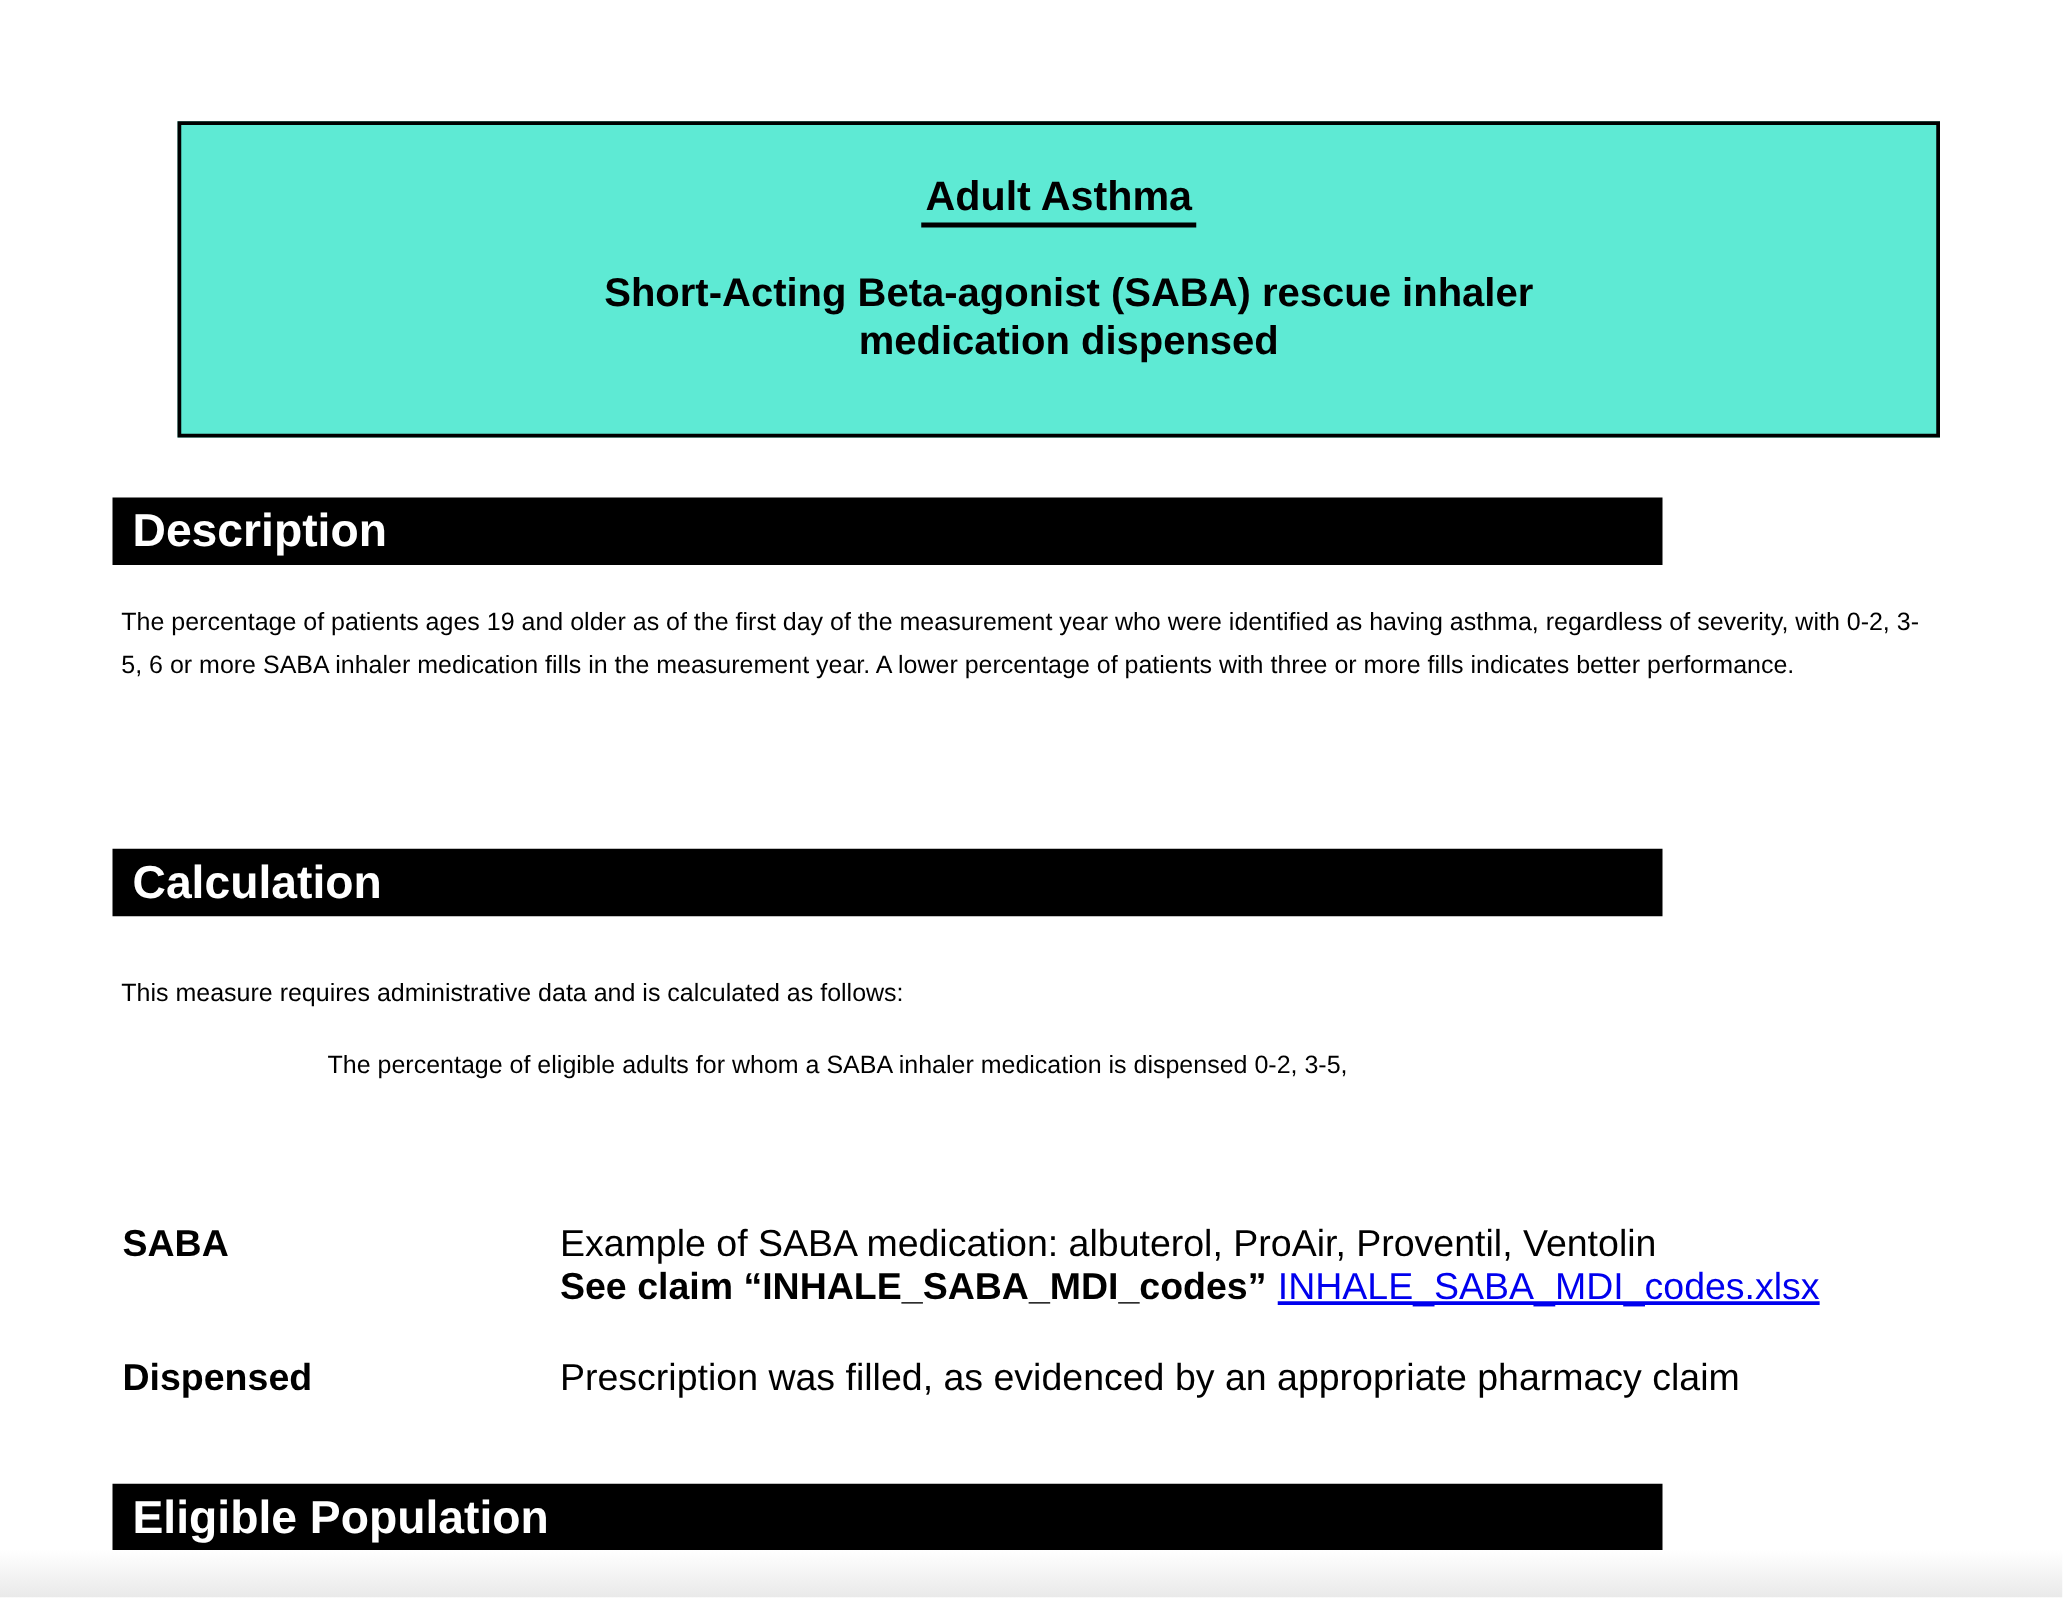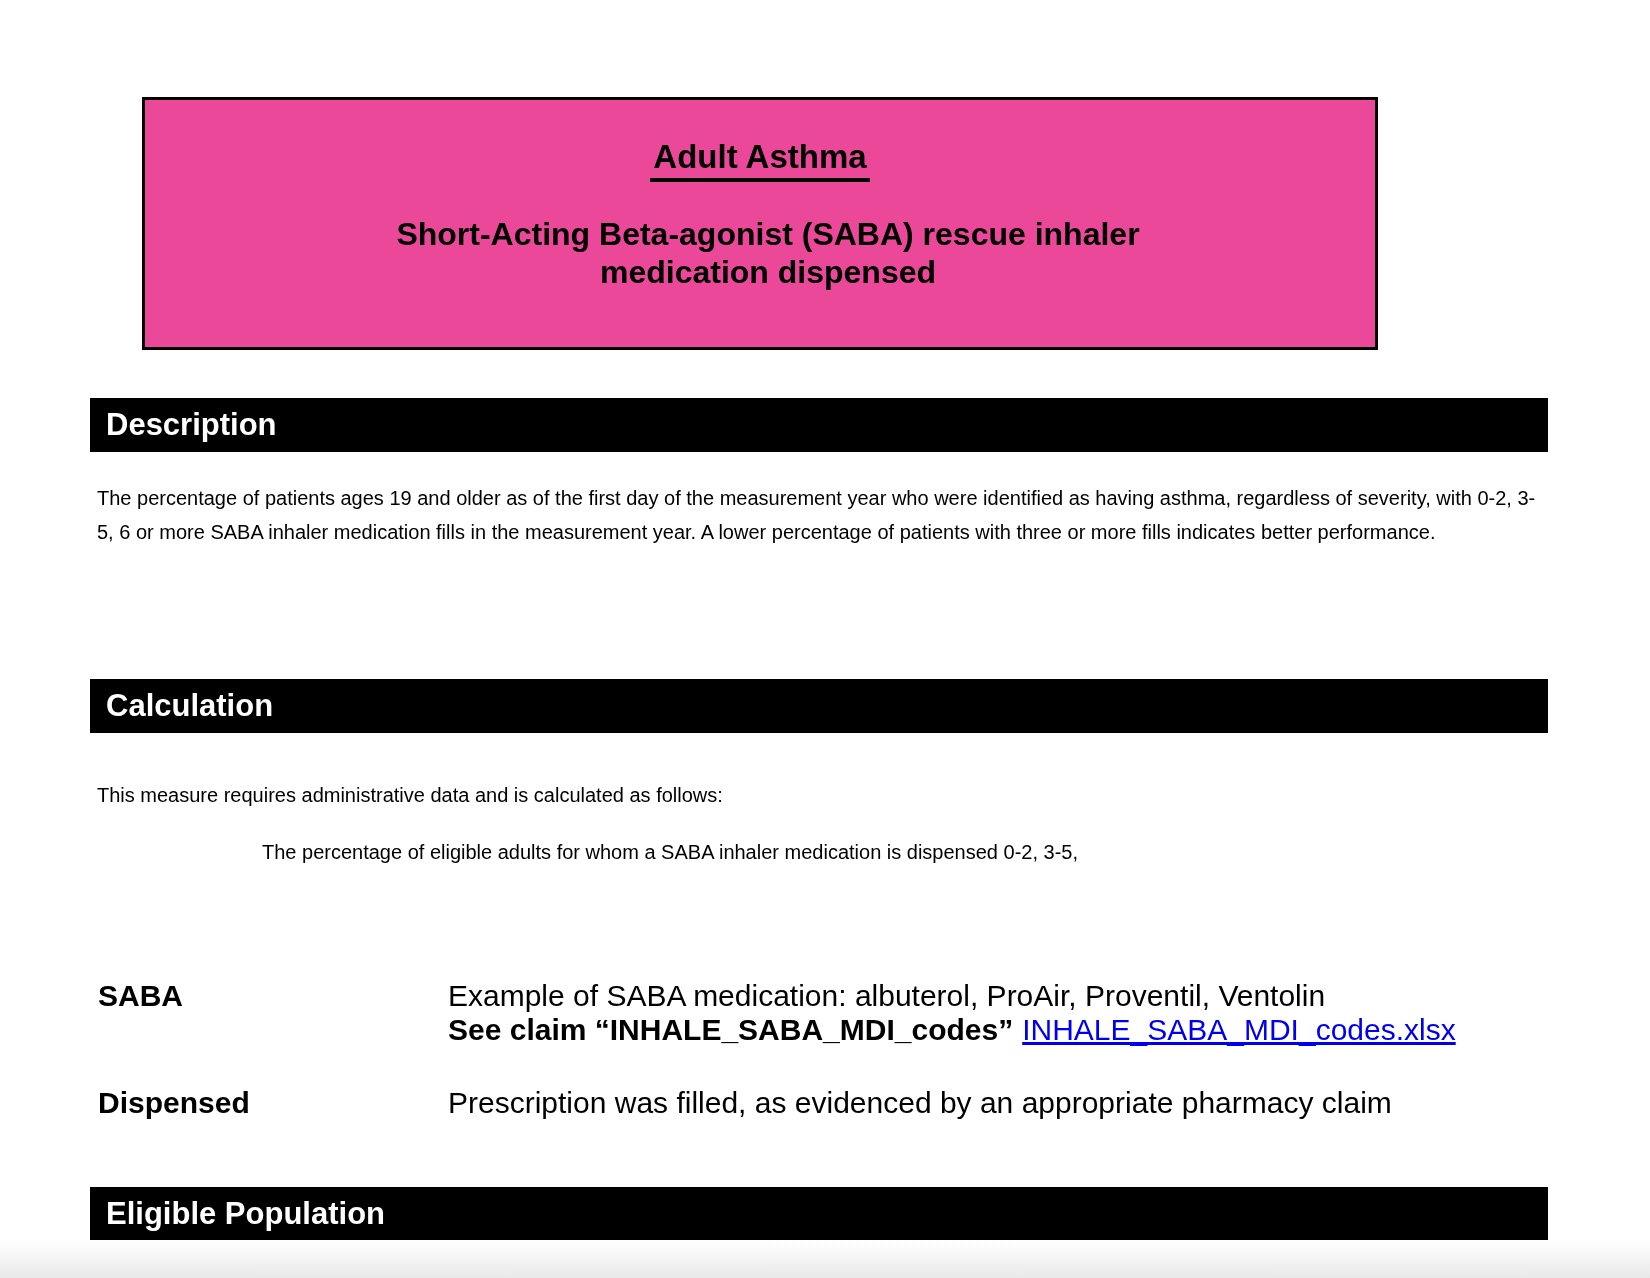--- a/index.html
+++ b/index.html
@@ -3,33 +3,33 @@
 <meta charset="utf-8">
 <style>
   * { margin:0; padding:0; box-sizing:border-box; }
   html,body { width:1650px; height:1278px; background:#ffffff; overflow:hidden; }
   body { font-family:"Liberation Sans", "DejaVu Sans", sans-serif; color:#000; position:relative; }
 
   .page { position:absolute; inset:0; }
 
   
   .title-box {
-    position:absolute; left:142px; top:97px; width:1236px; height:253px;
-    border:3px solid #000; background:#ec4899; text-align:center; padding-top:37px;
+    position:absolute; left:142px; top:97px; width:1410px; height:253px;
+    border:3px solid #000; background:#5eead4; text-align:center; padding-top:37px;
   }
   .doc-title {
     display:inline-block; font-size:33px; font-weight:bold; line-height:40px;
     border-bottom:4px solid #000; padding:0 3px 1px 3px;
   }
   .doc-subtitle { margin-top:33px; font-size:32px; font-weight:bold; line-height:38px;padding-left:16px; }
 
   
   .section-bar {
-    position:absolute; left:90px; width:1458px; height:54px;
-    background:#000000; color:#ffffff; font-size:31px; font-weight:bold;
+    position:absolute; left:90px; width:1240px; height:54px;
+    background:#000000; color:#ffffff; font-size:37px; font-weight:bold;
     line-height:54px; padding-left:16px; overflow:hidden; white-space:nowrap;
   }
 
   .para { position:absolute; font-size:20px; line-height:34px; }
   .nowrap { white-space:nowrap; }
   .bold { font-weight:bold; }
 
   .desc-body   { left:97px;  top:481px; width:1448px; }
   .calc-intro  { left:97px;  top:742px;margin-top:36px; }
   .calc-detail { left:262px; top:804px; width:1230px;margin-top:31px; }

